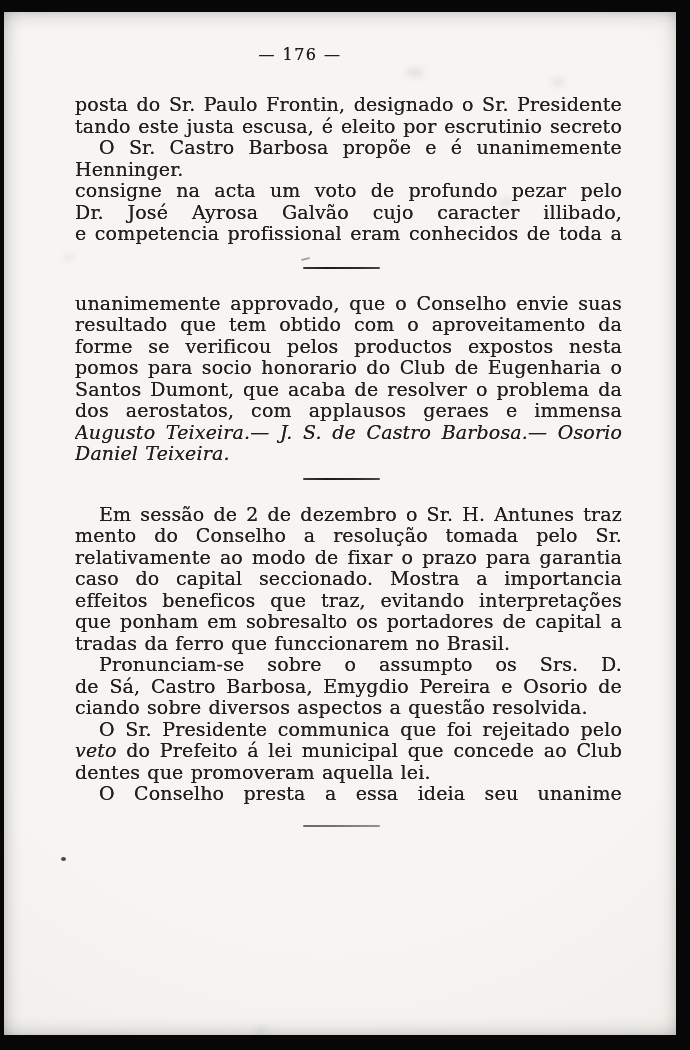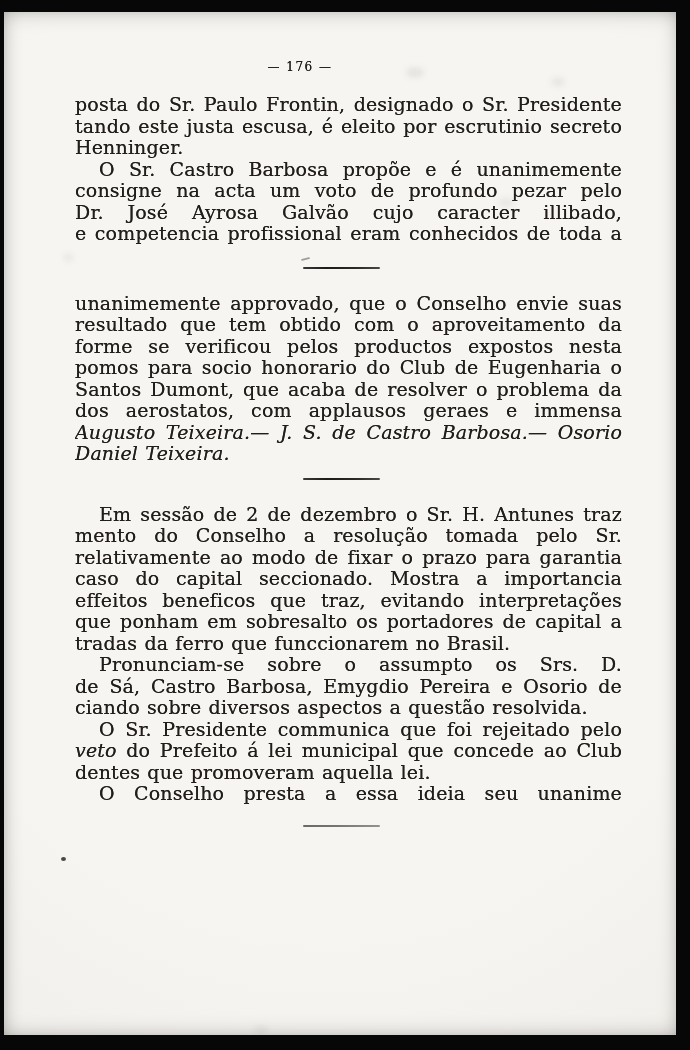--- a/index.html
+++ b/index.html
@@ -12,22 +12,22 @@
     position:absolute;left:4px;top:12px;width:672px;height:1023px;
     background:radial-gradient(120% 90% at 48% 40%, #f6f5f2 55%, #efede8 90%, #e8e5df 100%);
     box-shadow:
       inset 12px 0 20px -14px rgba(20,18,15,.30),
       inset -12px 0 20px -14px rgba(20,18,15,.22),
       inset 0 14px 22px -16px rgba(20,18,15,.26),
       inset 0 -14px 22px -16px rgba(20,18,15,.24);
     color:#201d1a;
   }
   .page-number{
-    position:absolute;top:48px;left:296px;transform:translateX(-50%);
-    font-size:12px;letter-spacing:1.5px;white-space:nowrap;
+    position:absolute;top:33px;left:296px;transform:translateX(-50%);
+    font-size:16px;letter-spacing:1.5px;white-space:nowrap;
     text-shadow:0 0 .6px rgba(32,28,24,.9);
   }
   .text-column{
     position:absolute;left:71px;top:82px;width:547px;
     font-size:19px;line-height:21.5px;
     letter-spacing:.15px;word-spacing:1px;
     text-shadow:0 0 .55px rgba(32,28,24,.85);
   }
   .para{margin:0;}
   .line{
@@ -66,22 +66,22 @@
 </head>
 <body>
 
 <div class="frame">
   <div class="paper">
     <div class="page-number">— 176 —</div>
     <div class="text-column" id="text-column">
         <div class="para">
           <div class="line"><span>posta do Sr. Paulo Frontin, designado o Sr. Presidente e apresen-</span></div>
           <div class="line"><span>tando este justa escusa, é eleito por escrutinio secreto o Sr. Daniel</span></div>
+          <div class="line indent"><span>O Sr. Castro Barbosa propõe e é unanimemente approvado que se</span></div>
           <div class="line last"><span>Henninger.</span></div>
-          <div class="line indent"><span>O Sr. Castro Barbosa propõe e é unanimemente approvado que se</span></div>
           <div class="line"><span>consigne na acta um voto de profundo pezar pelo fallecimento do</span></div>
           <div class="line"><span>Dr. José Ayrosa Galvão cujo caracter illibado, intelligencia superior</span></div>
           <div class="line last"><span>e competencia profissional eram conhecidos de toda a classe.</span></div>
         </div>
         <div class="rule-wrap rule-1">
           <div class="rule"></div>
         </div>
         <div class="para">
           <div class="line"><span>unanimemente approvado, que o Conselho envie suas congratulações</span></div>
           <div class="line"><span>resultado que tem obtido com o aproveitamento da </span><em>Aramina</em><span>, con-</span></div>

